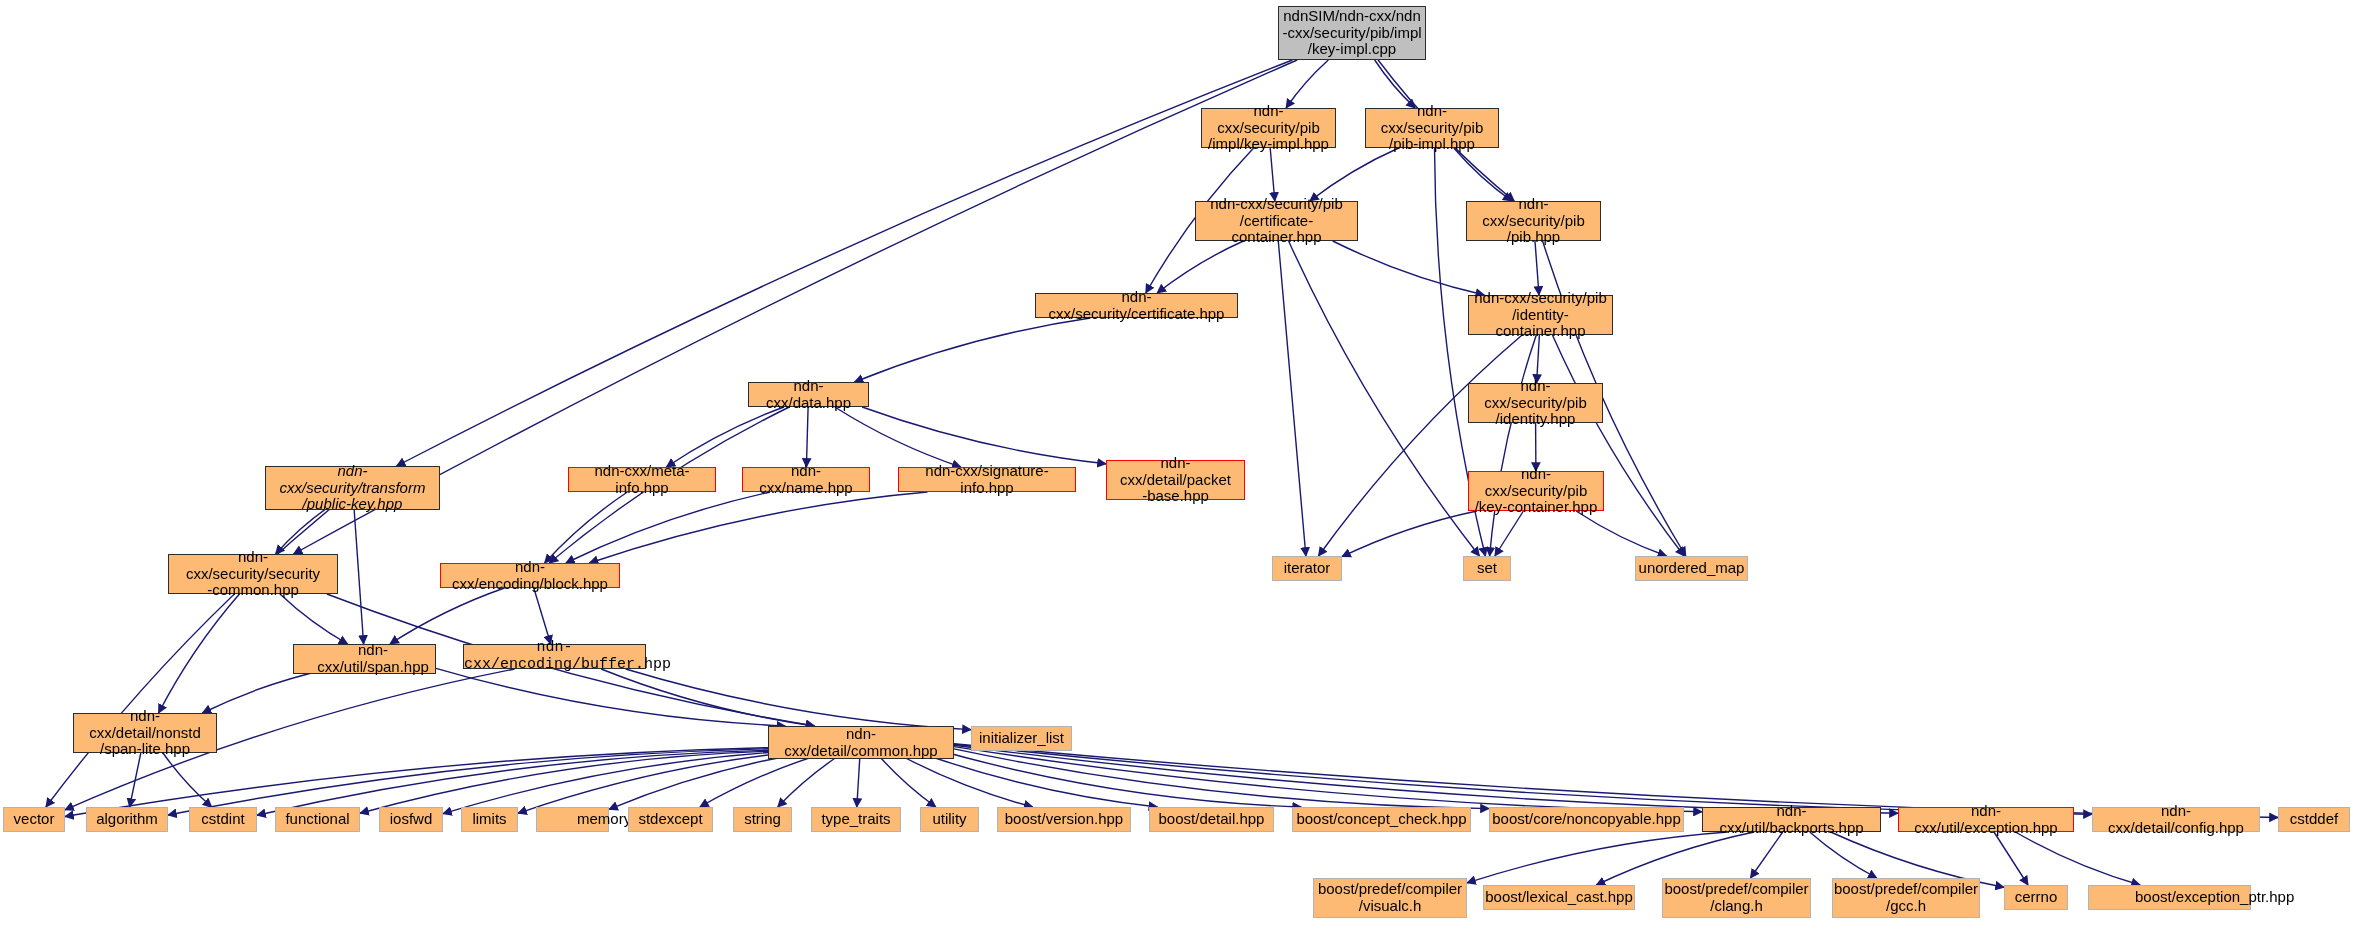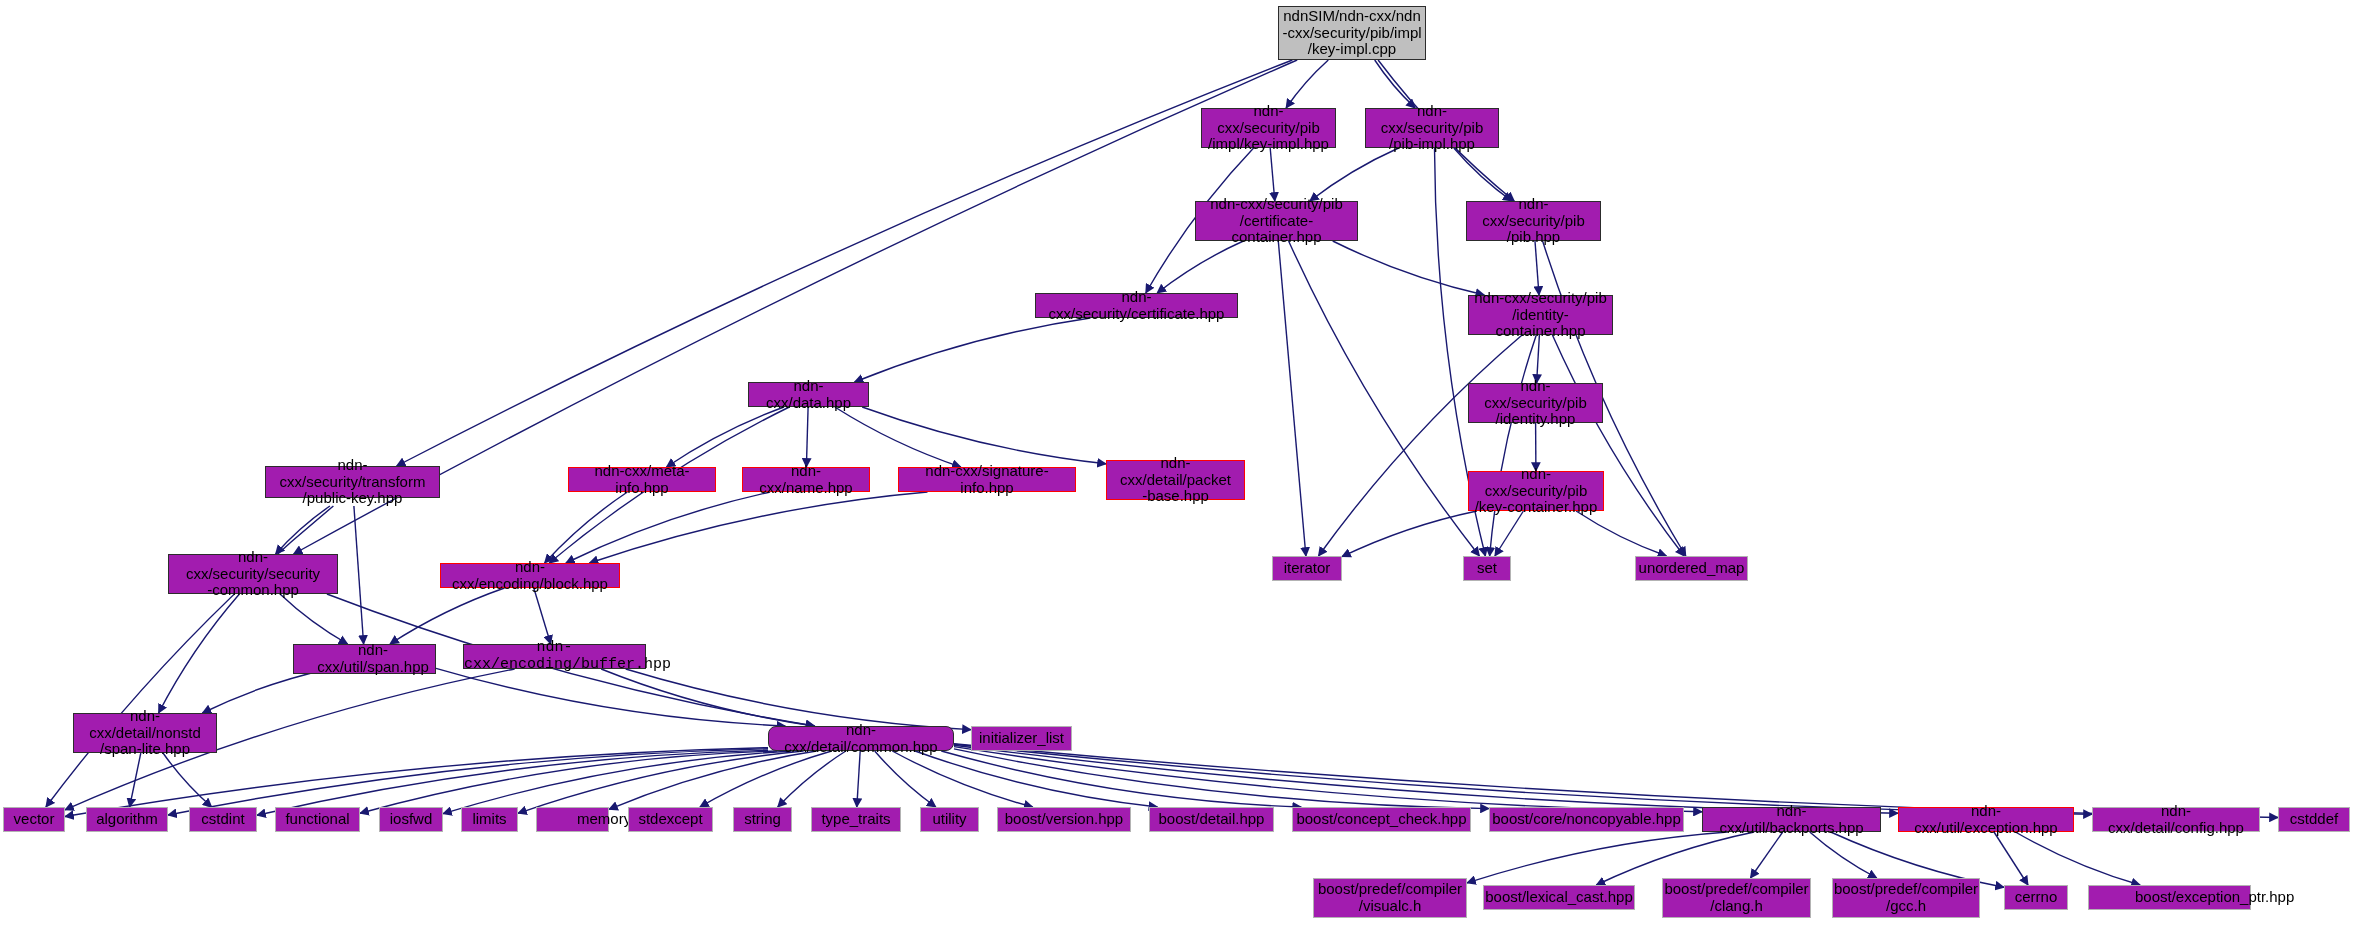--- a/index.html
+++ b/index.html
@@ -1,21 +1,21 @@
 <!DOCTYPE html>
 <html><head>
 <meta charset="utf-8">
 <title>Include dependency graph</title>
 <style>
   html,body{margin:0;padding:0;background:#ffffff;}
   body{font-family:"Liberation Sans",sans-serif;}
   #graph-root{position:relative;width:2354px;height:931px;overflow:hidden;background:#fff;}
   #edge-layer{position:absolute;left:0;top:0;width:2354px;height:931px;pointer-events:none;}
   .node{position:absolute;box-sizing:border-box;display:flex;align-items:center;justify-content:center;
-        text-align:center;background:#a21caf;line-height:1.12;white-space:pre-line;
+        text-align:center;background:#fdba74;line-height:1.12;white-space:pre-line;
         font-family:"Liberation Sans",sans-serif;color:#000;}
   .node .lbl{display:block;width:100%;padding:0 3px;}
   
   .n-plain{border:1px solid #b3b3b3;font-size:15px;}
   .n-hdr{border:1.6px solid #2c2c2c;font-size:15px;}
   .n-red{border:1.6px solid #ff0000;font-size:15px;}
   .n-root{border:1.6px solid #2c2c2c;background:#bfbfbf;font-size:15px;}
 </style>
 </head>
 <body>
@@ -122,30 +122,30 @@
 /identity.hpp</span></div>
       <div class="node n-red" style="left: 1468px; top: 471px; width: 136px; height: 40px;"><span class="lbl">ndn-cxx/security/pib
 /key-container.hpp</span></div>
       <div class="node n-hdr" style="left: 1035px; top: 293px; width: 203px; height: 25px;"><span class="lbl">ndn-cxx/security/certificate.hpp</span></div>
       <div class="node n-hdr" style="left: 748px; top: 382px; width: 121px; height: 25px;"><span class="lbl">ndn-cxx/data.hpp</span></div>
       <div class="node n-red" style="left: 568px; top: 467px; width: 148px; height: 25px;"><span class="lbl">ndn-cxx/meta-info.hpp</span></div>
       <div class="node n-red" style="left: 742px; top: 467px; width: 128px; height: 25px;"><span class="lbl">ndn-cxx/name.hpp</span></div>
       <div class="node n-red" style="left: 898px; top: 467px; width: 178px; height: 25px;"><span class="lbl">ndn-cxx/signature-info.hpp</span></div>
       <div class="node n-red" style="left: 1106px; top: 460px; width: 139px; height: 40px;"><span class="lbl">ndn-cxx/detail/packet
 -base.hpp</span></div>
-      <div class="node n-hdr" style="left: 265px; top: 466px; width: 175px; height: 32px;"><span class="lbl">ndn-cxx/security/transform
+      <div class="node n-hdr" style="left: 265px; top: 466px; width: 175px; height: 44px; font-style: italic;"><span class="lbl">ndn-cxx/security/transform
 /public-key.hpp</span></div>
       <div class="node n-hdr" style="left: 168px; top: 554px; width: 170px; height: 40px;"><span class="lbl">ndn-cxx/security/security
 -common.hpp</span></div>
       <div class="node n-red" style="left: 440px; top: 563px; width: 180px; height: 25px;"><span class="lbl">ndn-cxx/encoding/block.hpp</span></div>
       <div class="node n-hdr" style="left: 293px; top: 644px; width: 143px; height: 30px; padding-left: 17px;"><span class="lbl">ndn-cxx/util/span.hpp</span></div>
       <div class="node n-hdr" style="left: 463px; top: 644px; width: 183px; height: 25px; font-family: Liberation Mono, monospace;"><span class="lbl">ndn-cxx/encoding/buffer.hpp</span></div>
       <div class="node n-hdr" style="left: 73px; top: 713px; width: 144px; height: 40px;"><span class="lbl">ndn-cxx/detail/nonstd
 /span-lite.hpp</span></div>
-      <div class="node n-hdr" style="left: 768px; top: 726px; width: 186px; height: 25px; border-radius: 8px;"><span class="lbl">ndn-cxx/detail/common.hpp</span></div>
+      <div class="node n-hdr" style="left: 768px; top: 726px; width: 186px; height: 33px;"><span class="lbl">ndn-cxx/detail/common.hpp</span></div>
       <div class="node n-plain" style="left: 971px; top: 726px; width: 101px; height: 25px;"><span class="lbl">initializer_list</span></div>
       <div class="node n-plain" style="left: 1272px; top: 556px; width: 70px; height: 25px;"><span class="lbl">iterator</span></div>
       <div class="node n-plain" style="left: 1463px; top: 556px; width: 48px; height: 25px;"><span class="lbl">set</span></div>
       <div class="node n-plain" style="left: 1635px; top: 556px; width: 113px; height: 25px;"><span class="lbl">unordered_map</span></div>
       <div class="node n-plain" style="left: 3px; top: 807px; width: 62px; height: 25px;"><span class="lbl">vector</span></div>
       <div class="node n-plain" style="left: 86px; top: 807px; width: 82px; height: 25px;"><span class="lbl">algorithm</span></div>
       <div class="node n-plain" style="left: 189px; top: 807px; width: 68px; height: 25px;"><span class="lbl">cstdint</span></div>
       <div class="node n-plain" style="left: 275px; top: 807px; width: 85px; height: 25px;"><span class="lbl">functional</span></div>
       <div class="node n-plain" style="left: 379px; top: 807px; width: 64px; height: 25px;"><span class="lbl">iosfwd</span></div>
       <div class="node n-plain" style="left: 461px; top: 807px; width: 57px; height: 25px;"><span class="lbl">limits</span></div>

